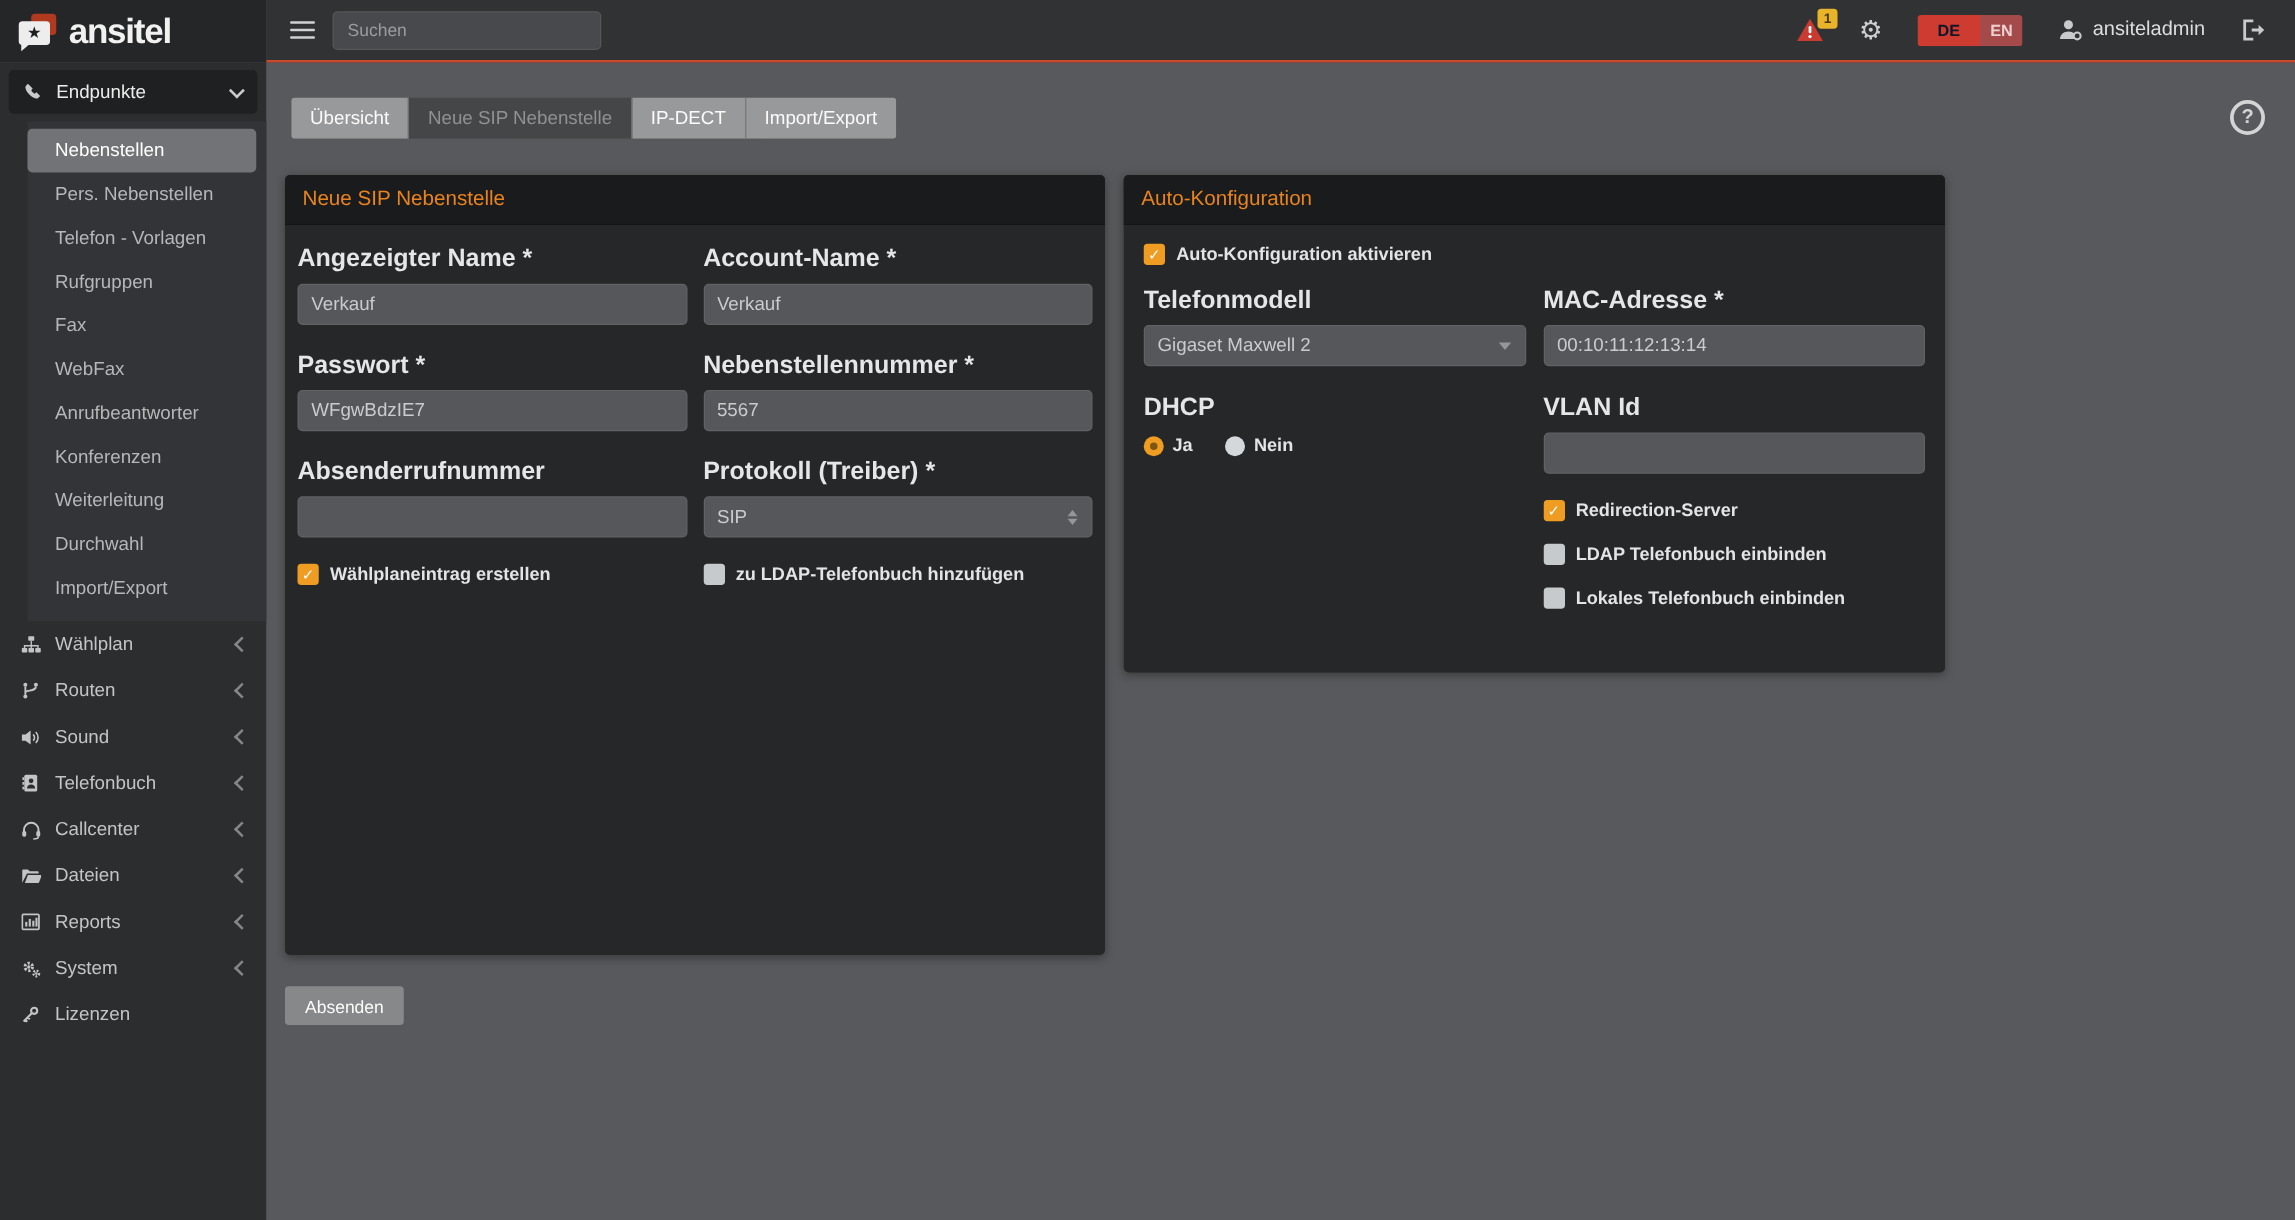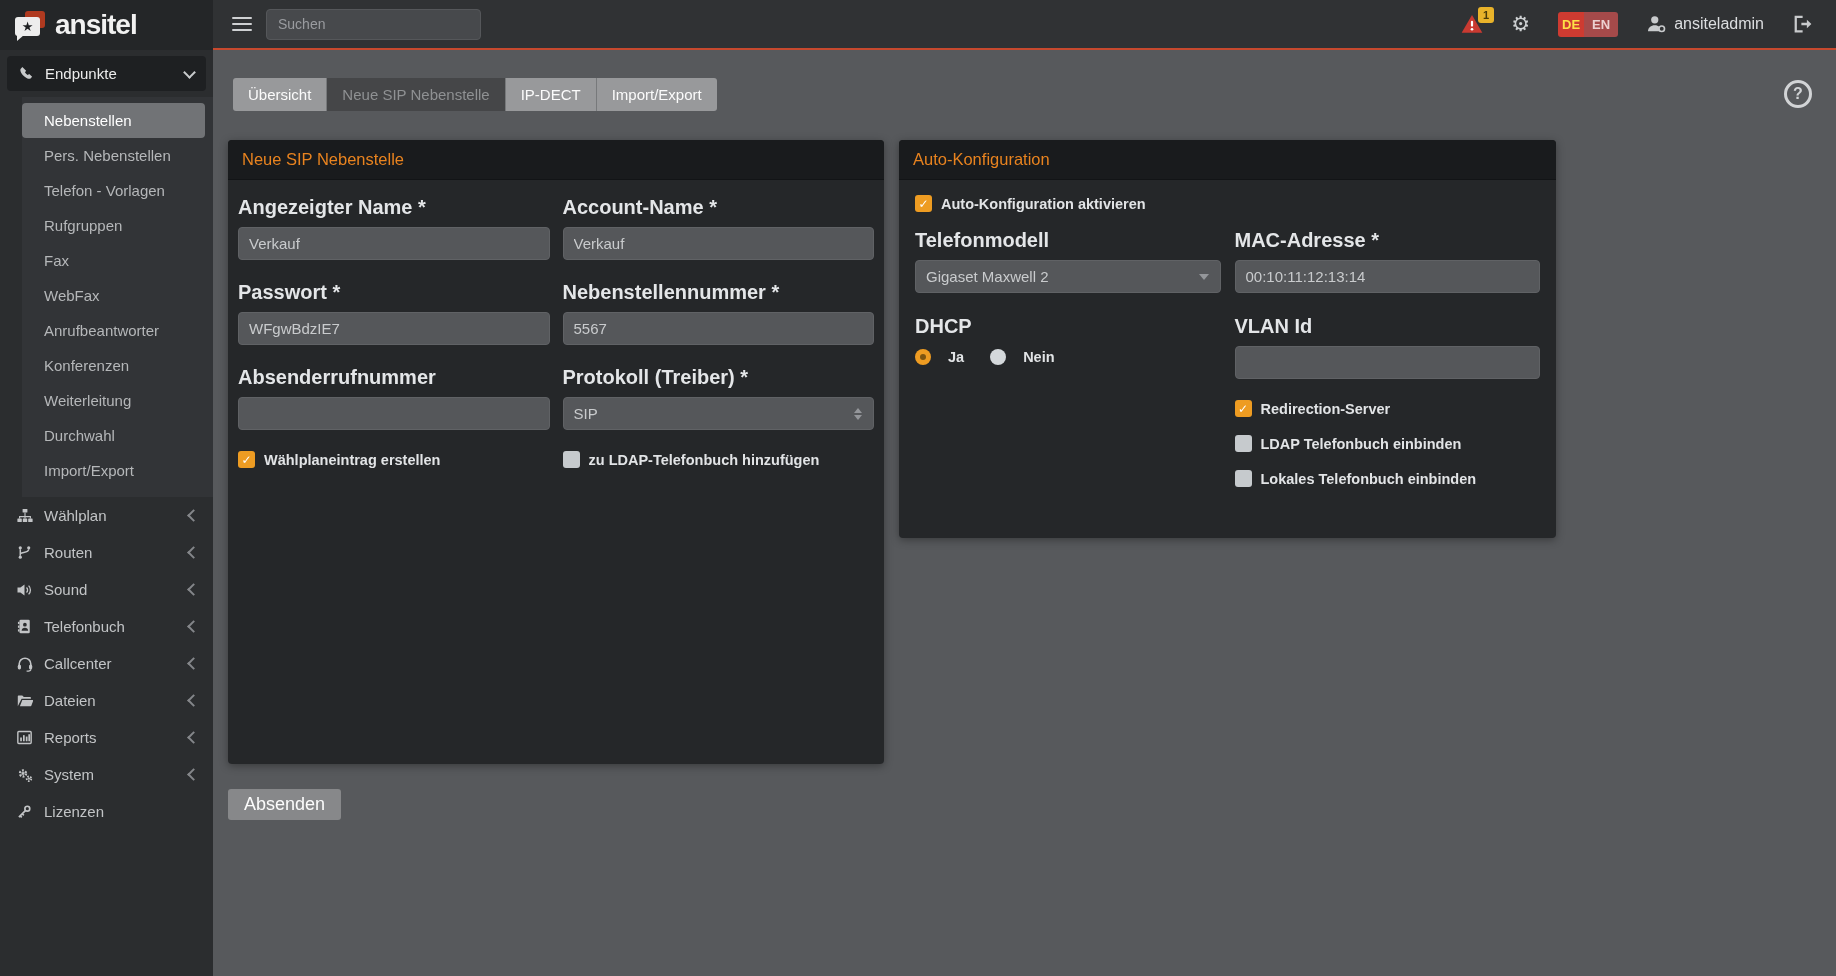--- a/index.html
+++ b/index.html
@@ -27,21 +27,21 @@
           border-radius:4px;color:#c8cacc;padding:0 11px;font-size:14px;outline:none;
           font-family:Liberation Sans, sans-serif;box-sizing:border-box;}
   .search::placeholder{color:#9a9ca0;}
   .top-spacer{flex:1;}
   .top-right{display:flex;align-items:center;gap:28px;margin-right:24px;}
   .warn-wrap{position:relative;}
   .warn-badge{position:absolute;top:-7px;right:-11px;background:#e9b32a;color:#4a3a08;
               font-size:11px;font-weight:700;padding:1.5px 5px;border-radius:3px;line-height:1.2;}
   .gear-glyph{font-family:"DejaVu Sans",sans-serif;font-size:21px;color:#cdd0d2;line-height:1;cursor:pointer;}
   .lang{display:flex;border-radius:3px;overflow:hidden;font-size:13px;font-weight:700;cursor:pointer;}
-  .lang .de{background:#ce3b31;color:#fde047;padding:5px 4px;}
+  .lang .de{background:#ce3b31;color:#0f172a;padding:5px 16px;}
   .lang .en{background:#a54a4a;color:#ecd0d0;padding:5px 8px;}
   .userbox{display:flex;align-items:center;gap:8px;color:#dcdee0;font-size:16px;cursor:pointer;}
   .icon-svg{display:block;color:#c8cacc;}
 
   
   .side{position:absolute;left:0;top:50px;width:213px;height:926px;background:#2b2d2f;box-sizing:border-box;}
   .endpunkte{margin:6px 7px 0;height:35px;background:#1e2022;border-radius:4px;display:flex;
              align-items:center;padding:0 12px;color:#ececec;font-size:15px;gap:11px;cursor:pointer;}
   .chev{display:inline-block;width:7px;height:7px;border-left:2px solid #c9cbcd;border-bottom:2px solid #c9cbcd;}
   .chev.down{transform:rotate(-45deg);margin-top:-3px;}
@@ -94,34 +94,34 @@
   .cb{width:17px;height:17px;border-radius:3px;background:#c6cacd;flex:none;display:flex;
       align-items:center;justify-content:center;}
   .cb.checked{background:#ee9c22;}
   .cb .mark{display:none;font-family:"DejaVu Sans",sans-serif;color:#fff;font-size:12px;font-weight:700;line-height:1;}
   .cb.checked .mark{display:block;}
   .radio{width:16px;height:16px;border-radius:50%;background:#d4d8db;flex:none;position:relative;}
   .radio.selected{background:#ee9c22;}
   .radio.selected::after{content:"";position:absolute;left:5px;top:5px;width:6px;height:6px;
       border-radius:50%;background:#7e5511;}
   .radgroup{display:flex;align-items:center;gap:26px;margin-top:11px;}
-  .radopt{display:flex;align-items:center;gap:17px;font-weight:700;color:#e2e4e6;font-size:14.5px;cursor:pointer;justify-content:center;}
+  .radopt{display:flex;align-items:center;gap:7px;font-weight:700;color:#e2e4e6;font-size:14.5px;cursor:pointer;justify-content:center;}
 
   .body-auto{padding:15px 16px;}
   .auto-cols{display:flex;gap:14px;margin-top:17px;}
   .auto-col{flex:1;min-width:0;}
   .mt22{margin-top:22px;}
   .auto-cbs{margin-top:21px;display:flex;flex-direction:column;gap:18px;}
 
   .body-zuord{padding:15px 22px;}
   .benutzer-input{width:300px;}
   .mt14{margin-top:15px;}
 
   .submit-btn{position:absolute;left:228px;top:789px;height:31px;padding:0 16px;background:#87888a;
-      color:#fcfcfc;border:none;border-radius:3px;font-size:18px;cursor:pointer;
+      color:#fcfcfc;border:none;border-radius:3px;font-size:14px;cursor:pointer;
       font-family:"Liberation Sans",sans-serif;}
 </style>
 </head>
 <body>
 
 <div class="app">
 
   <div class="brand">
     <span class="brand-icon">
       <span class="bub-red"></span>

